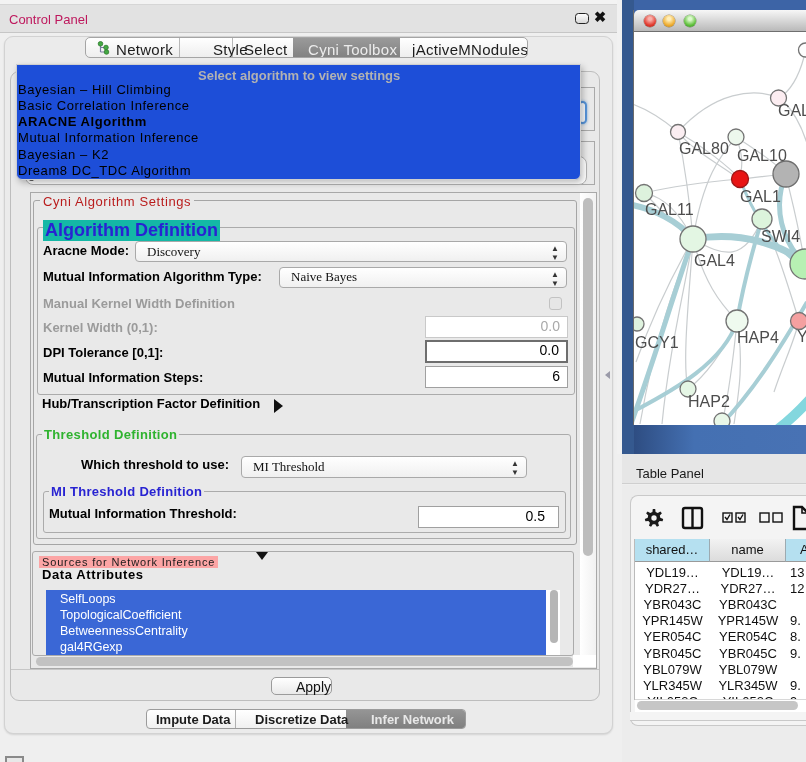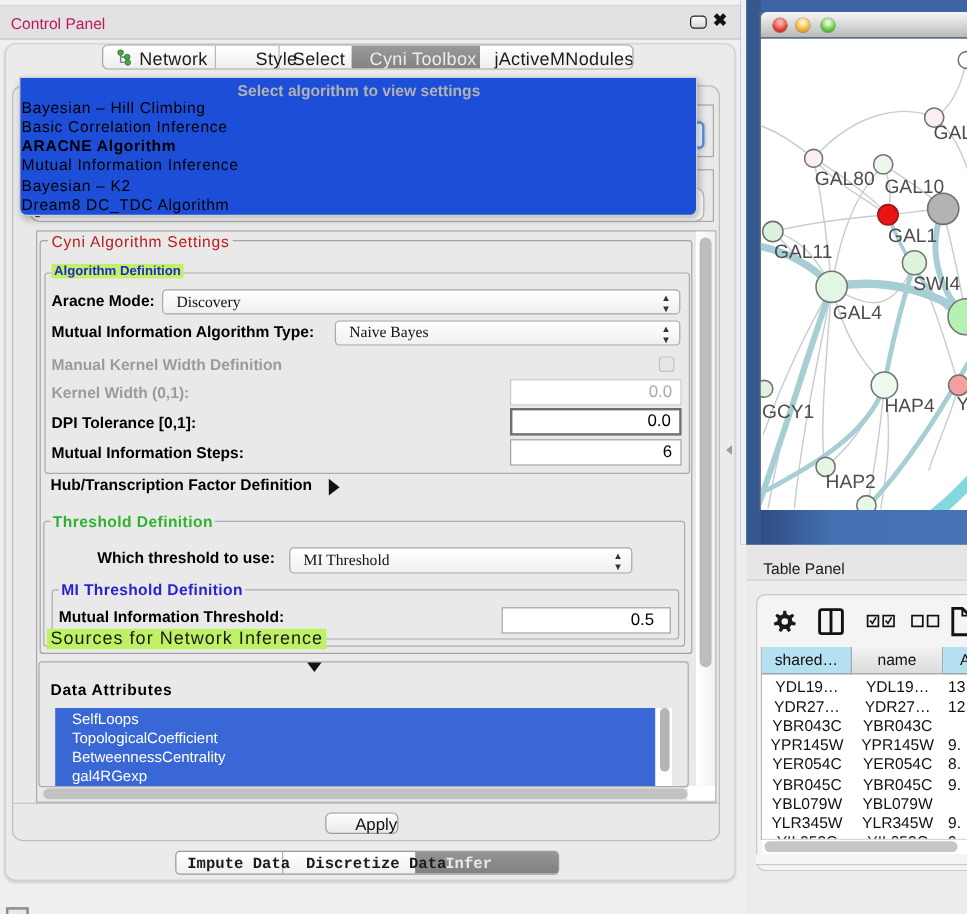--- a/index.html
+++ b/index.html
@@ -71,21 +71,21 @@
 <div class="abs" style="left:580px;top:193px;width:16px;height:462px;background:linear-gradient(90deg,#ffffff,#f1f1f1);"></div>
 <div class="abs" style="left:583px;top:198px;width:10px;height:358px;background:#bdbdbd;border-radius:5px;"></div>
 
 <div class="abs" style="left:573px;top:655px;width:23px;height:12px;background:#ffffff;"></div>
 <div class="abs" style="left:36px;top:657px;width:537px;height:9px;background:#c2c2c2;border-radius:4.5px;"></div>
 
 <div class="fs" style="left:33px;top:200px;width:544px;height:345px;border-color:#a5a5a5;"></div>
 <div class="abs" style="left:40px;top:194px;background:#e9e9e9;padding:0 3px;font-size:13px;letter-spacing:0.6px;color:#b91c1c;">Cyni Algorithm Settings</div>
 
 <div class="fs" style="left:37px;top:227px;width:538px;height:168px;"></div>
-<div class="abs b" style="left:43px;top:219.5px;background:#bef264;padding:0 2px;font-size:11px;color:#2823d2;">Algorithm Definition</div>
+<div class="abs b" style="left:43px;top:219.5px;background:#14b8a6;padding:0 2px;font-size:18px;color:#2823d2;">Algorithm Definition</div>
 
 <div class="abs b" style="left:43px;top:243px;font-size:13px;">Aracne Mode:</div>
 <div class="combo" style="left:135px;top:241px;width:432px;height:21px;">
   <span class="ct">Discovery</span>
     <span class="stepper">▲<br>▼</span>
 </div>
 <div class="abs b" style="left:43px;top:269px;font-size:13px;">Mutual Information Algorithm Type:</div>
 <div class="combo" style="left:279px;top:266.5px;width:288px;height:21px;">
   <span class="ct">Naive Bayes</span>
     <span class="stepper">▲<br>▼</span>
@@ -109,32 +109,32 @@
   <span class="ct">MI Threshold</span>
     <span class="stepper">▲<br>▼</span>
 </div>
 
 <div class="fs" style="left:43px;top:490.5px;width:523px;height:42.5px;"></div>
 <div class="abs b" style="left:49px;top:483.5px;background:#e9e9e9;padding:0 2px;font-size:13px;letter-spacing:0.3px;color:#2823d2;">MI Threshold Definition</div>
 <div class="abs b" style="left:49px;top:506px;font-size:13px;">Mutual Information Threshold:</div>
 <div class="tf" style="left:418px;top:506px;width:141px;height:22px;line-height:19px;padding-right:13px;">0.5</div>
 
 <div class="fs" style="left:32px;top:551px;width:542px;height:105px;border-radius:3px;"></div>
-<div class="abs" style="left:39px;top:524px;background:#bef264;padding:0 3px;font-size:15px;color:#1a1a1a;letter-spacing:0.85px;">Sources for Network Inference</div>
+<div class="abs" style="left:39px;top:556px;background:#fca5a5;padding:0 3px;font-size:11px;color:#1a1a1a;letter-spacing:0.85px;">Sources for Network Inference</div>
 <div class="abs" style="left:256px;top:552px;width:0;height:0;border-top:8px solid #111;border-left:6.5px solid transparent;border-right:6.5px solid transparent;"></div>
 <div class="abs b" style="left:42px;top:566.5px;font-size:13px;letter-spacing:0.6px;">Data Attributes</div>
 <div class="abs" style="left:46px;top:590px;width:514px;height:65px;background:#fff;"></div>
 <div class="abs" style="left:46px;top:590px;width:500px;height:65px;background:#3a67d6;color:#fff;font-size:12.5px;line-height:16.3px;padding:0.5px 0 0 14px;">SelfLoops<br>TopologicalCoefficient<br>BetweennessCentrality<br>gal4RGexp</div>
 <div class="abs" style="left:550px;top:590px;width:8px;height:53px;background:#b5b5b5;border-radius:4px;"></div>
 
 <div class="abs" style="left:11px;top:669px;width:588px;height:1px;background:#c6c6c6;"></div>
 
 <div class="abs" style="left:271px;top:676.5px;width:61px;height:18px;background:linear-gradient(#ffffff,#e9e9e9);border:1px solid #9b9b9b;border-radius:5px;font-size:14px;color:#111;text-align:right;line-height:18px;">Apply</div>
 
-<div class="abs" style="left:146px;top:709px;width:320px;height:20px;background:linear-gradient(#ffffff,#f0f0f0);border:1px solid #9b9b9b;border-radius:4px;overflow:hidden;font-size:13px;color:#1c1c1c;font-family:Liberation Mono, monospace;">
+<div class="abs" style="left:146px;top:709px;width:320px;height:20px;background:linear-gradient(#ffffff,#f0f0f0);border:1px solid #9b9b9b;border-radius:4px;overflow:hidden;font-size:13px;color:#1c1c1c;">
   <div class="abs" style="left:88px;top:0;bottom:0;width:1px;background:#b0b0b0;"></div>
   <div class="abs" style="left:199px;top:0;bottom:0;width:119px;background:linear-gradient(#959595,#808080);"></div>
   <div class="abs b" style="left:9px;top:2px;">Impute Data</div>
   <div class="abs b" style="left:108px;top:2px;">Discretize Data</div>
   <div class="abs b" style="left:224px;top:2px;color:#e8e8e8;">Infer Network</div>
 </div>
 
 <div class="abs" style="left:5px;top:756px;width:19px;height:10px;border:2px solid #8a8a8a;background:#e8e8e8;"></div>
 
 <div class="abs" style="left:605px;top:371px;width:0;height:0;border-right:5px solid #9a9aa8;border-top:4px solid transparent;border-bottom:4px solid transparent;"></div>

